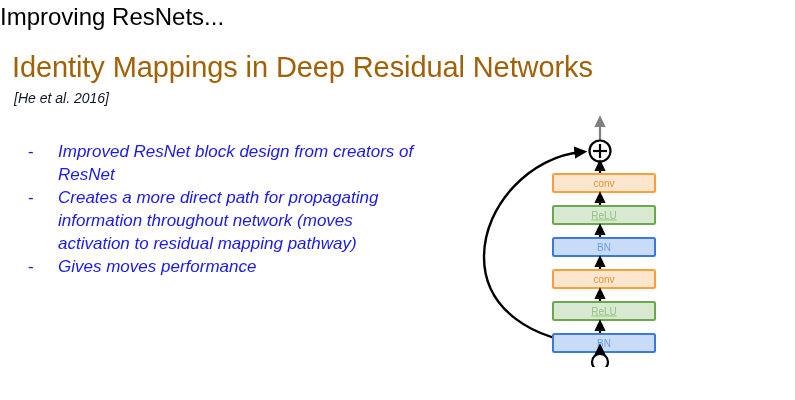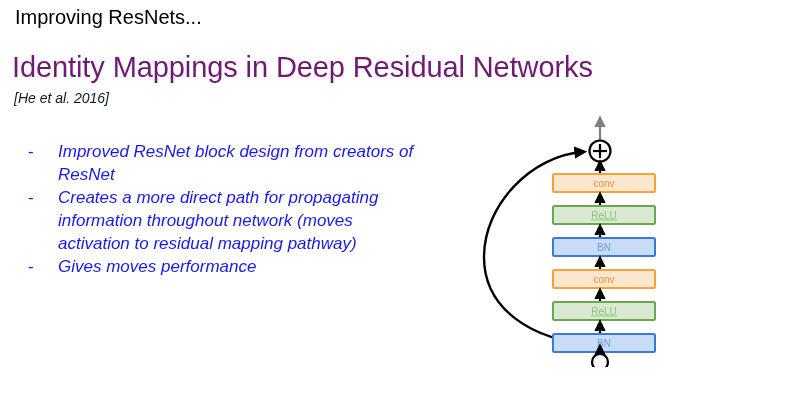--- a/index.html
+++ b/index.html
@@ -12,36 +12,36 @@
     height: 400px;
     position: relative;
     overflow: hidden;
     font-family: "Liberation Sans", sans-serif;
     color: #000000;
   }
 
   
   .kicker {
     position: absolute;
-    left: 15px;
+    left: 0;
     top: 4px;
-    font-size: 20px;
+    font-size: 24px;
     line-height: 26px;
     color: #000000;
     white-space: nowrap;
   }
 
   
   .slide-title {
     position: absolute;
     left: 12px;
     top: 50px;
     font-size: 29px;
     line-height: 35px;
-    color: #701a75;
+    color: #a16207;
     white-space: nowrap;
     letter-spacing: -0.1px;
   }
 
   
   .citation {
     position: absolute;
     left: 14px;
     top: 89px;
     font-size: 14px;

